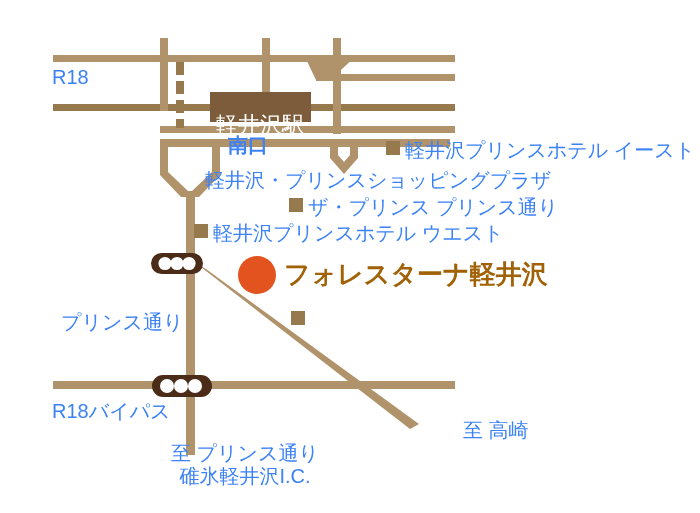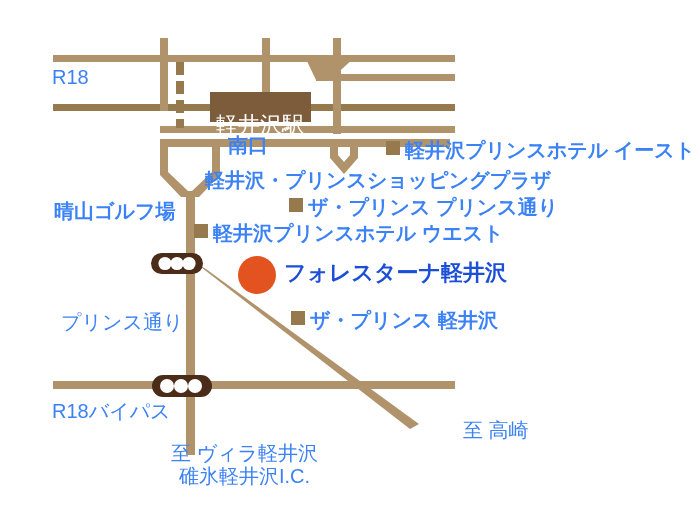--- a/index.html
+++ b/index.html
@@ -28,26 +28,26 @@
   }
   .map-label {
     position: absolute;
     white-space: nowrap;
     color: #3b82f6;
     font-family: "Liberation Sans", "DejaVu Sans", sans-serif;
     line-height: 1.15;
   }
   .lbl-road      { font-size: 20px; font-weight: 400; }
   .lbl-place     { font-size: 20px; font-weight: 700; }
-  .lbl-poi-lg    { font-size: 20px; font-weight: 700; }
+  .lbl-poi-lg    { font-size: 20px; font-weight: 400; }
   .lbl-dest      { font-size: 20px; font-weight: 400; }
   .lbl-highlight {
-    font-size: 22px;
+    font-size: 26px;
     font-weight: 700;
-    color: #1d4ed8;
+    color: #a16207;
   }
   .lbl-station-text {
     font-size: 22px;
     font-weight: 400;
     color: #ffffff;
   }
   .sq {
     display: inline-block;
     width: 14px;
     height: 14px;
@@ -139,33 +139,32 @@
   </div>
 
   <div class="map-label lbl-poi-lg" style="left:289px; top:196px;">
     <span class="sq"></span><span>ザ・プリンス プリンス通り</span>
   </div>
 
   <div class="map-label lbl-poi-lg" style="left:194px; top:222px;">
     <span class="sq"></span><span>軽井沢プリンスホテル ウエスト</span>
   </div>
 
-  <div class="map-label lbl-place" style="left:54px; top:200px;">晴山ゴルフ場</div>
 
 
   <div class="map-label lbl-highlight" style="left:284px; top:260px;">フォレスターナ軽井沢</div>
 
   <div class="map-label lbl-road" style="left:61px; top:311px;">プリンス通り</div>
 
   <div class="map-label lbl-poi-lg" style="left:291px; top:309px;">
-    <span class="sq"></span><span>ザ・プリンス 軽井沢</span>
+    <span class="sq"></span>
   </div>
 
   <div class="map-label lbl-dest" style="left:463px; top:375px;margin-top:44px;">至 高崎</div>
 
   <div class="map-label lbl-road" style="left:52px; top:400px;">R18バイパス</div>
 
   <div class="map-label lbl-dest center-2line" style="left:171px; top:442px;">
-    <div>至 ヴィラ軽井沢</div>
+    <div>至 プリンス通り</div>
     <div>碓氷軽井沢I.C.</div>
   </div>
 
 </div>
 
 </body></html>

